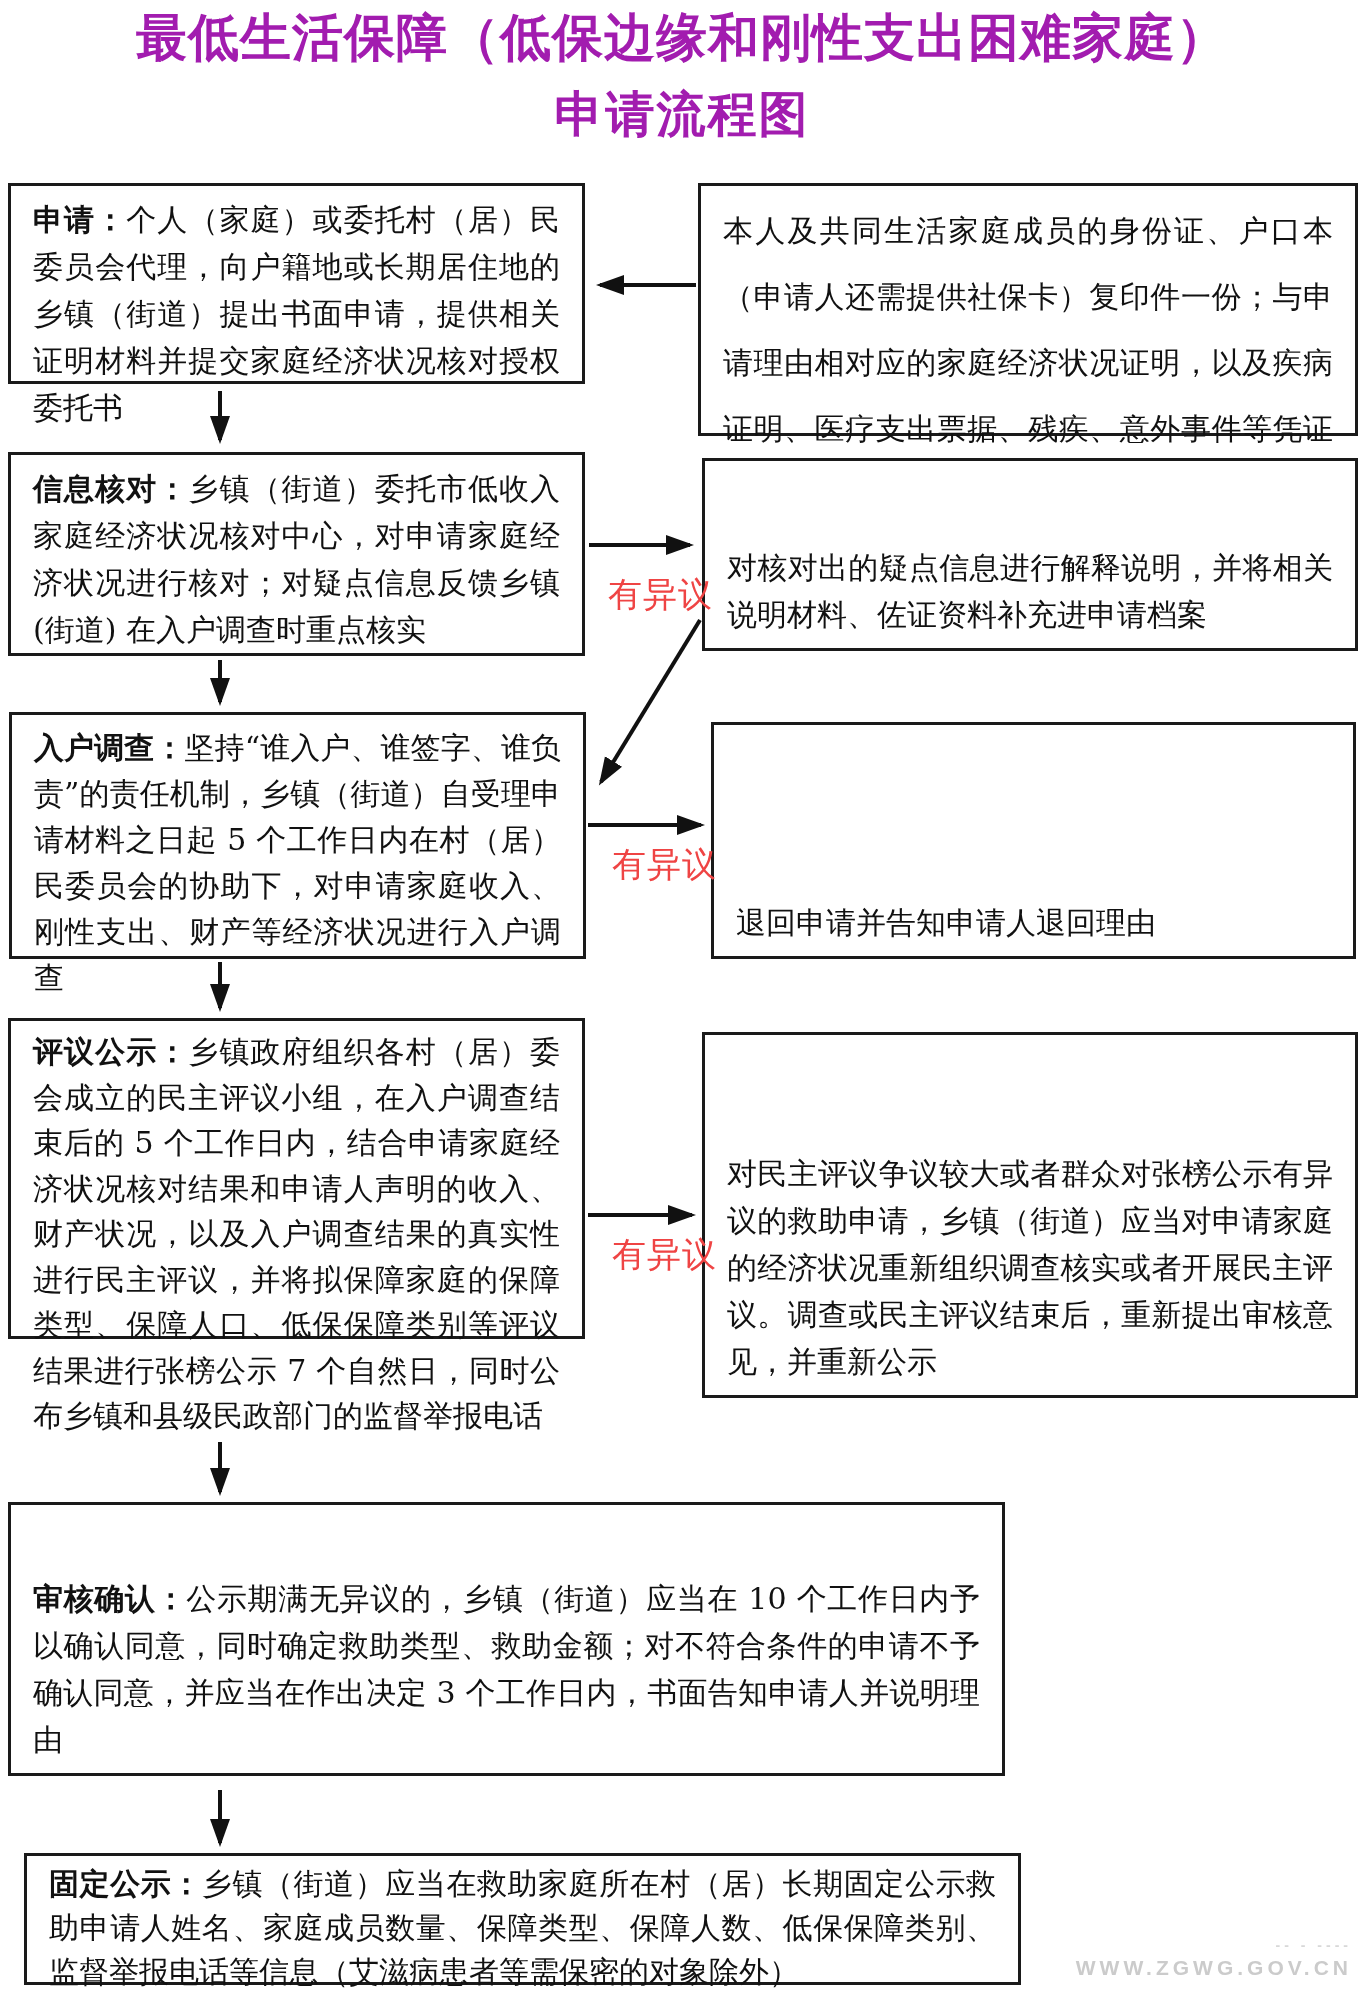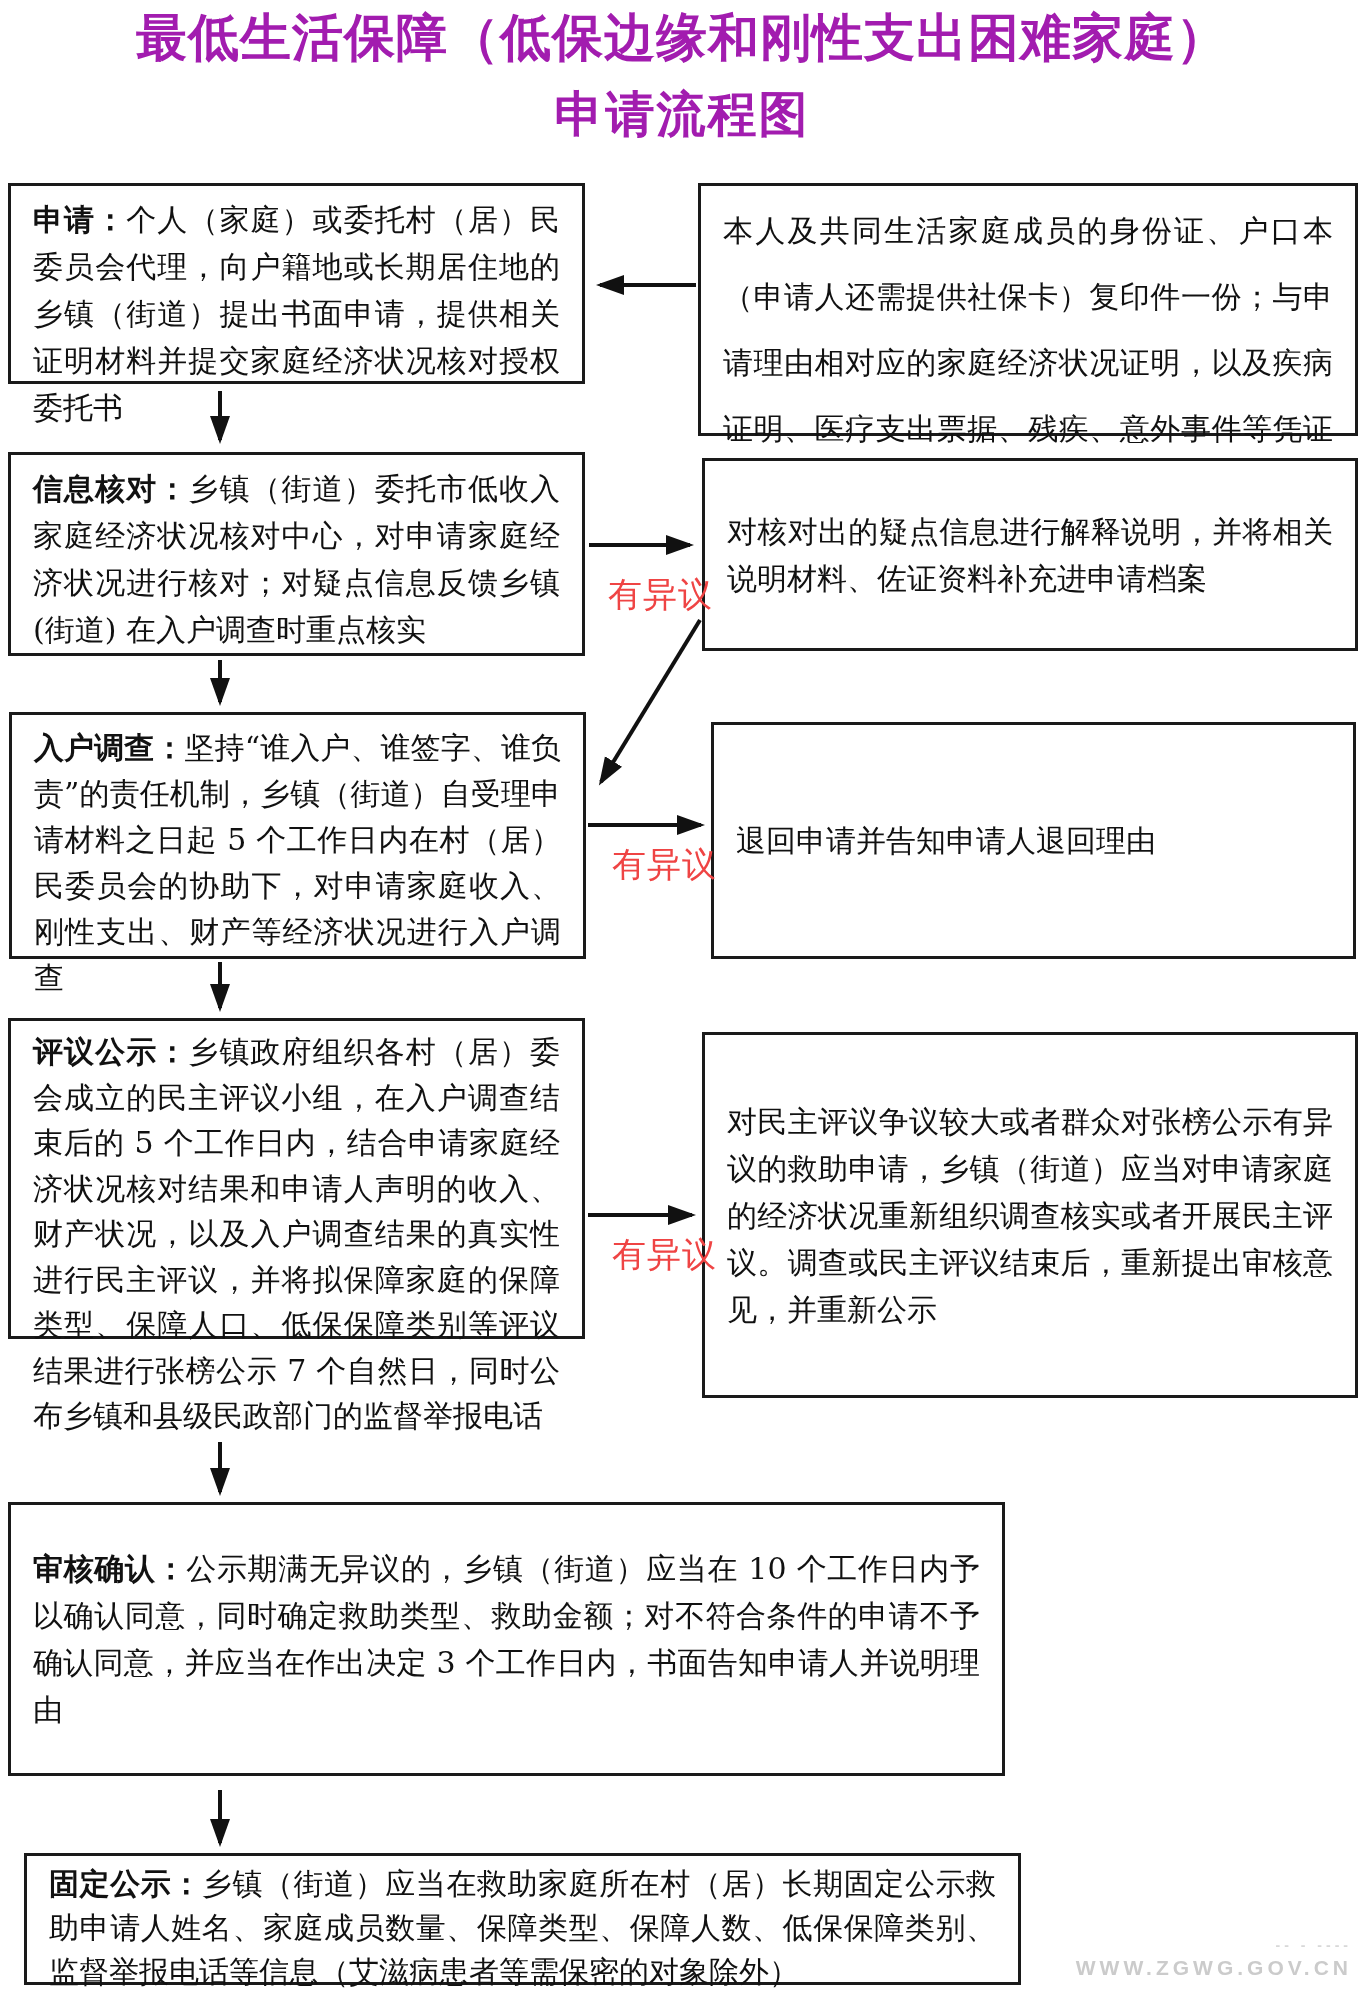--- a/index.html
+++ b/index.html
@@ -23,21 +23,21 @@
     position:absolute;
     border:3px solid #1a1a1a;
     box-sizing:border-box;
     font-size:30px;
     line-height:47px;
     padding:10px 22px;
     background:#fff;
     text-align:justify;
   }
   .box .lead{font-weight:700;}
-  .vcenter{display:flex;align-items:center;}
+  .vcenter{display:flex;align-items:flex-end;}
   
   .b-apply        {left:8px;  top:183px; width:577px; height:201px;}
   .b-infocheck    {left:8px;  top:452px; width:577px; height:204px;}
   .b-homevisit    {left:9px;  top:712px; width:577px; height:247px; line-height:46px;}
   .b-review       {left:8px;  top:1018px;width:577px; height:321px; line-height:45.5px; padding-top:8px;}
   .b-confirm      {left:8px;  top:1502px;width:997px; height:274px;}
   .b-fixed        {left:24px;  top:1853px;width:997px; height:132px; line-height:44px; padding-top:6px;
                    font-family:"DejaVu Sans","Liberation Sans",sans-serif;}
   
   .b-materials    {left:698px; top:183px; width:660px; height:253px; padding-top:12px; line-height:66px;}

